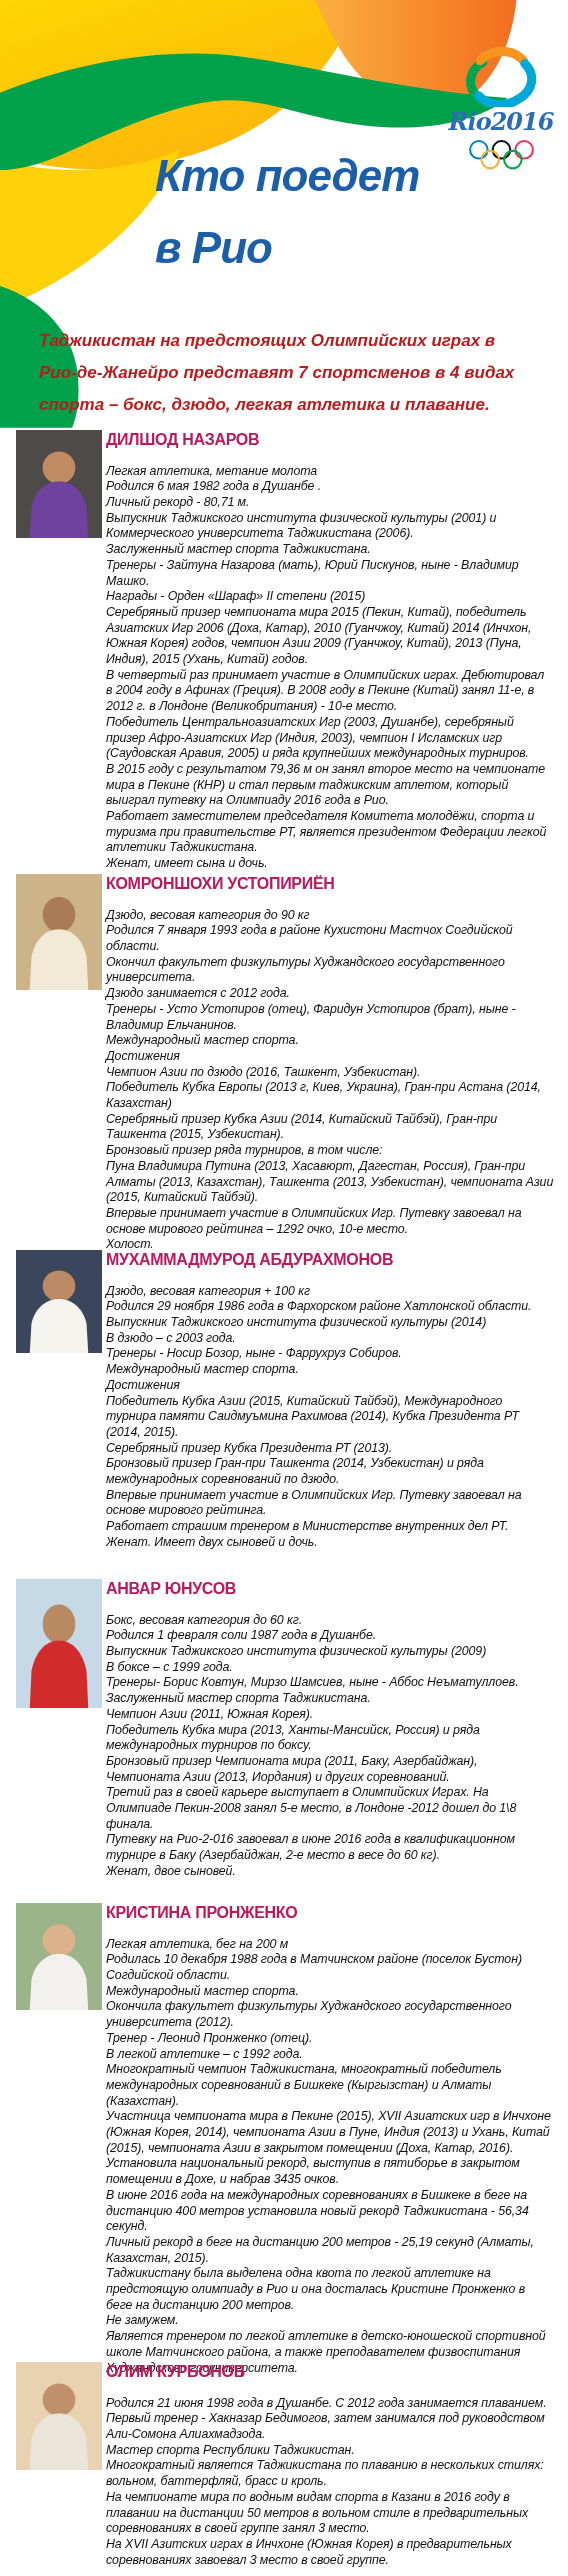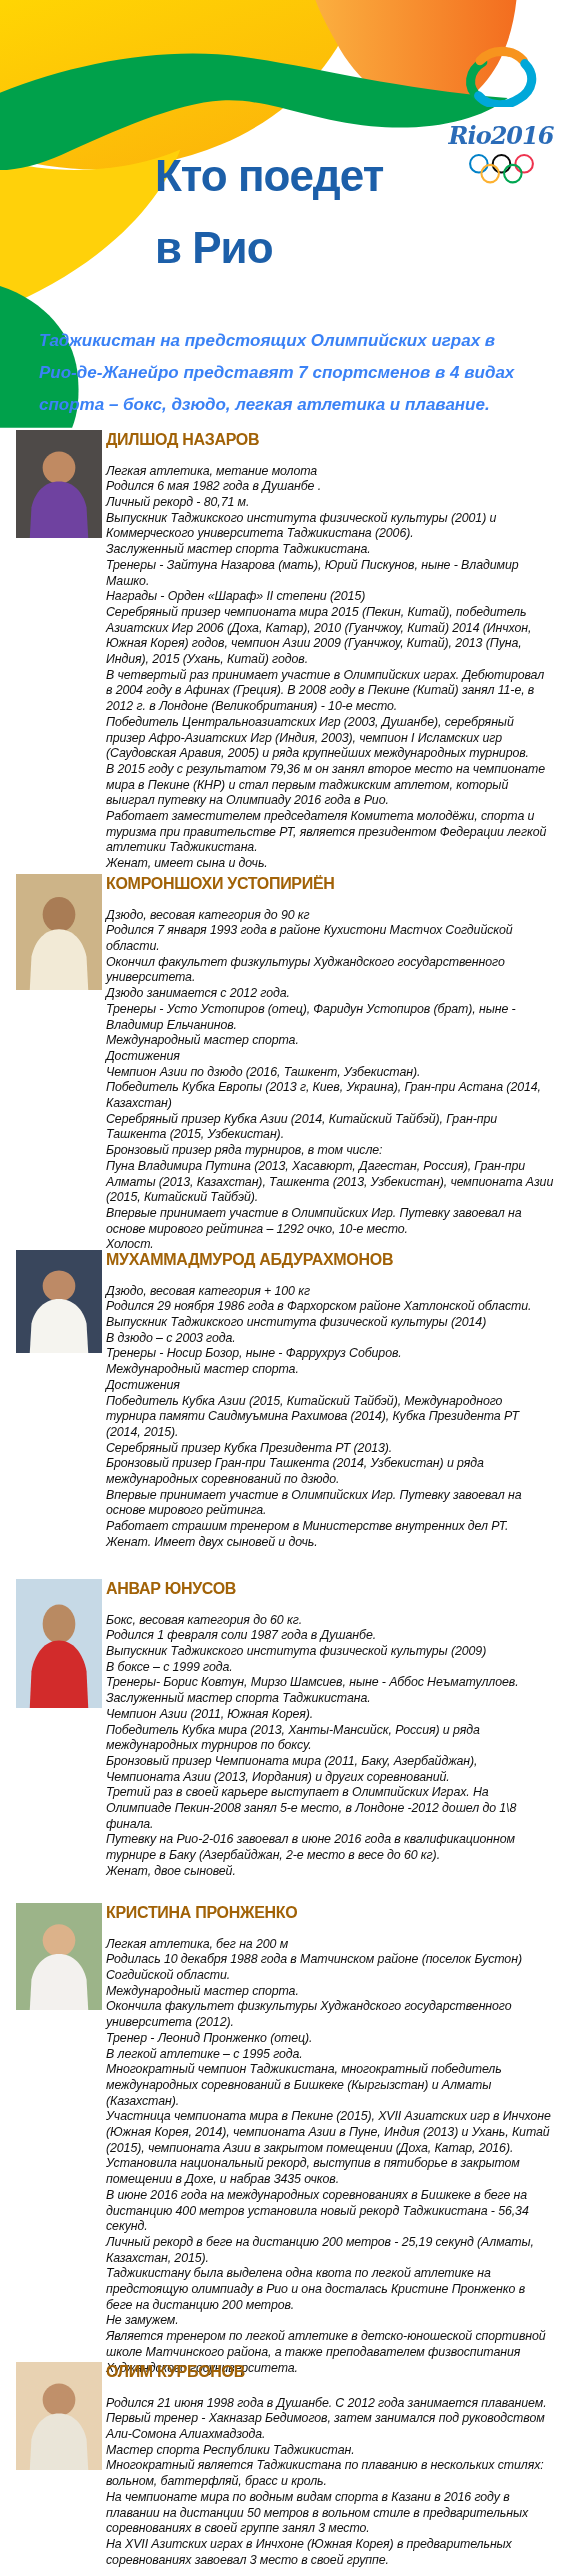--- a/index.html
+++ b/index.html
@@ -5,39 +5,39 @@
   html,body{margin:0;padding:0;background:#fff;}
   .page{position:relative;width:569px;height:3360px;background:#ffffff;overflow:hidden;
         font-family:"Liberation Sans",sans-serif;color:#101010;}
   .decor{position:absolute;left:0;}
   .decor svg{display:block;}
   .header-decor{top:0;}
 
   
   .logo{position:absolute;left:444px;top:44px;width:114px;text-align:center;}
   .logo-mark svg{display:block;margin:0 auto;}
-  .logo-wordmark{margin-top:17px;font-family:"DejaVu Serif",serif;font-style:italic;font-weight:bold;
+  .logo-wordmark{margin-top:3px;font-family:"DejaVu Serif",serif;font-style:italic;font-weight:bold;
                  font-size:24px;color:#2b6cb8;letter-spacing:-1px;line-height:1;}
   .logo-rings{margin-top:5.2px;}
 
   
   .title{position:absolute;left:155px;top:140px;font-size:44px;font-weight:bold;color:#1c5fa9;
          line-height:72px;letter-spacing:-1px;}
 
   
   .intro{position:absolute;left:39px;top:325px;width:482px;margin:0;
-         font-style:italic;font-weight:bold;font-size:17px;line-height:32px;color:#3b82f6;}
+         font-style:italic;font-weight:bold;font-size:17px;line-height:32px;color:#b91c1c;}
 
   
   .athletes{position:absolute;left:0;top:0;width:569px;height:3360px;}
   .athlete{position:absolute;left:0;width:569px;}
   .athlete .photo{position:absolute;left:15.5px;top:1px;width:86px;height:108px;overflow:hidden;}
   .athlete .photo svg{width:100%;height:100%;display:block;}
   .athlete .content{margin:0 15.5px 0 106px;}
-  .athlete-name{margin:2.1px 0 0;font-size:16px;font-weight:bold;color:#a16207;letter-spacing:-0.3px;line-height:17.5px;}
+  .athlete-name{margin:2.1px 0 0;font-size:16px;font-weight:bold;color:#be185d;letter-spacing:-0.3px;line-height:17.5px;}
   .bio{margin-top:15px;font-style:italic;}
   .bio p{margin:0;font-size:12.4px;line-height:15.7px;letter-spacing:-0.1px;}
   .athlete-0{top:429px;}  .athlete-0 .photo{height:108px;}
   .athlete-1{top:873px;} .athlete-1 .photo{height:116px;}
   .athlete-2{top:1249px;} .athlete-2 .photo{height:103px;}
   .athlete-3{top:1578px;} .athlete-3 .photo{height:129px;}
   .athlete-4{top:1902px;} .athlete-4 .photo{height:107px;}
   .athlete-5{top:2361px;} .athlete-5 .photo{height:108px;}
 </style>
 </head>
@@ -78,21 +78,21 @@
       <svg width="69" height="33" viewBox="0 0 134 64">
         <circle cx="23" cy="21" r="17" stroke="#0081c8" stroke-width="4" fill="none"></circle>
         <circle cx="67" cy="21" r="17" stroke="#0a0a0a" stroke-width="4" fill="none"></circle>
         <circle cx="111" cy="21" r="17" stroke="#ee334e" stroke-width="4" fill="none"></circle>
         <circle cx="45" cy="40" r="17" stroke="#fcb131" stroke-width="4" fill="none"></circle>
         <circle cx="89" cy="40" r="17" stroke="#00a651" stroke-width="4" fill="none"></circle>
       </svg>
     </div>
   </div>
 
-  <h1 class="title" style="margin:0;">
+  <h1 class="title" style="margin:0;font-style:italic;">
     <div>Кто поедет</div>
     <div>в Рио</div>
   </h1>
 
   <p class="intro">Таджикистан на предстоящих Олимпийских играх в Рио-де-Жанейро представят 7 спортсменов в 4 видах спорта – бокс, дзюдо, легкая атлетика и плавание.</p>
 
   <div class="athletes">
   <section class="athlete athlete-0">
     <div class="photo" style="--pbg: #4e4a48; --pskin: #c08a62; --ptorso: #6f42a0;">
       <svg viewBox="0 0 100 126" preserveAspectRatio="none">
@@ -214,21 +214,21 @@
       </svg>
     </div>
     <div class="content">
       <h2 class="athlete-name">КРИСТИНА ПРОНЖЕНКО</h2>
       <div class="bio">
             <p>Легкая атлетика, бег на 200 м</p>
             <p>Родилась 10 декабря 1988 года в Матчинском районе (поселок Бустон) Согдийской области.</p>
             <p>Международный мастер спорта.</p>
             <p>Окончила факультет физкультуры Худжандского государственного университета (2012).</p>
             <p>Тренер - Леонид Пронженко (отец).</p>
-            <p>В легкой атлетике – с 1995 года.</p>
+            <p>В легкой атлетике – с 1992 года.</p>
             <p>Многократный чемпион Таджикистана, многократный победитель международных соревнований в Бишкеке (Кыргызстан) и Алматы (Казахстан).</p>
             <p>Участница чемпионата мира в Пекине (2015), XVII Азиатских игр в Инчхоне (Южная Корея, 2014), чемпионата Азии в Пуне, Индия (2013) и Ухань, Китай (2015), чемпионата Азии в закрытом помещении (Доха, Катар, 2016).</p>
             <p>Установила национальный рекорд, выступив в пятиборье в закрытом помещении в Дохе, и набрав 3435 очков.</p>
             <p>В июне 2016 года на международных соревнованиях в Бишкеке в беге на дистанцию 400 метров установила новый рекорд Таджикистана - 56,34 секунд.</p>
             <p>Личный рекорд в беге на дистанцию 200 метров - 25,19 секунд (Алматы, Казахстан, 2015).</p>
             <p>Таджикистану была выделена одна квота по легкой атлетике на предстоящую олимпиаду в Рио и она досталась Кристине Пронженко в беге на дистанцию 200 метров.</p>
             <p>Не замужем.</p>
             <p>Является тренером по легкой атлетике в детско-юношеской спортивной школе Матчинского района, а также преподавателем физвоспитания Худжандского госуниверситета.</p>
           </div>
     </div>

